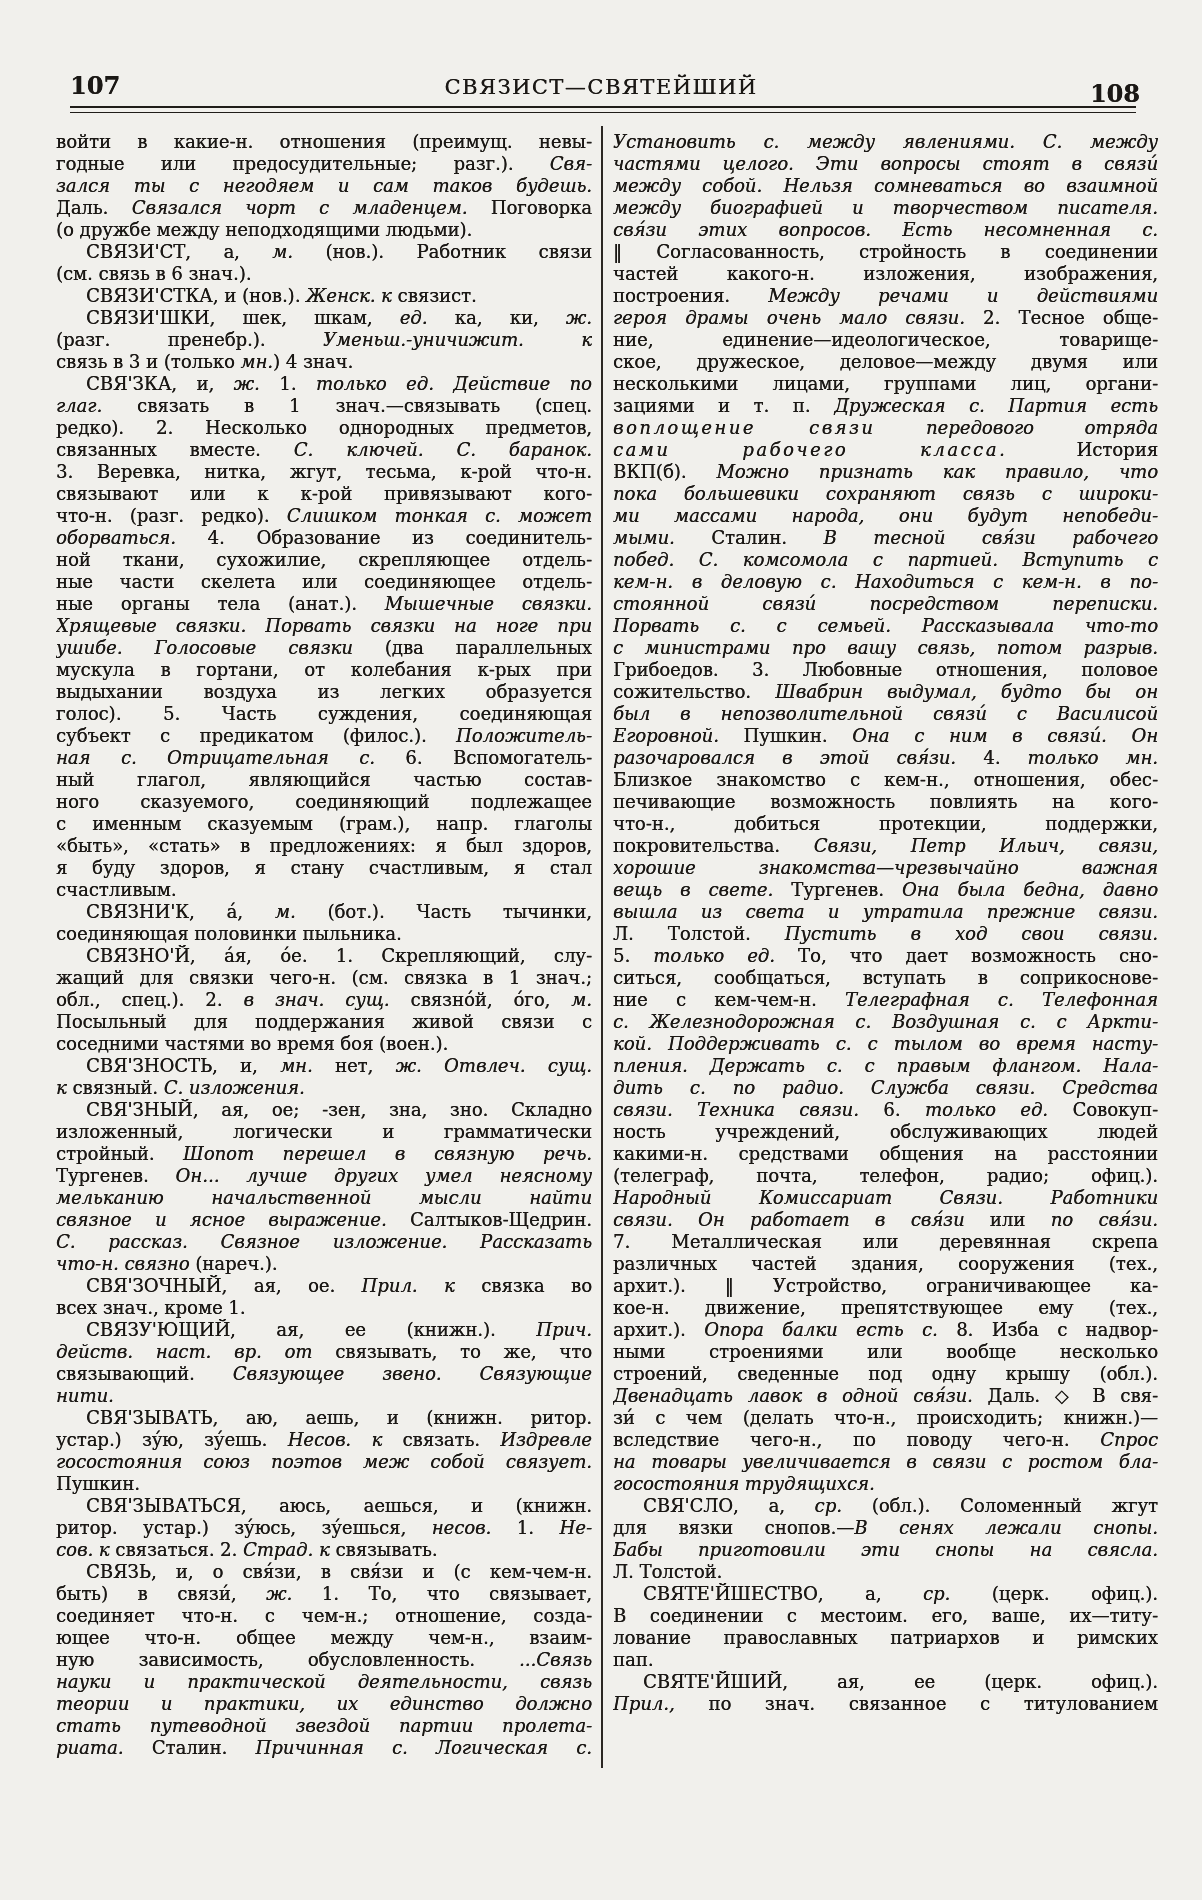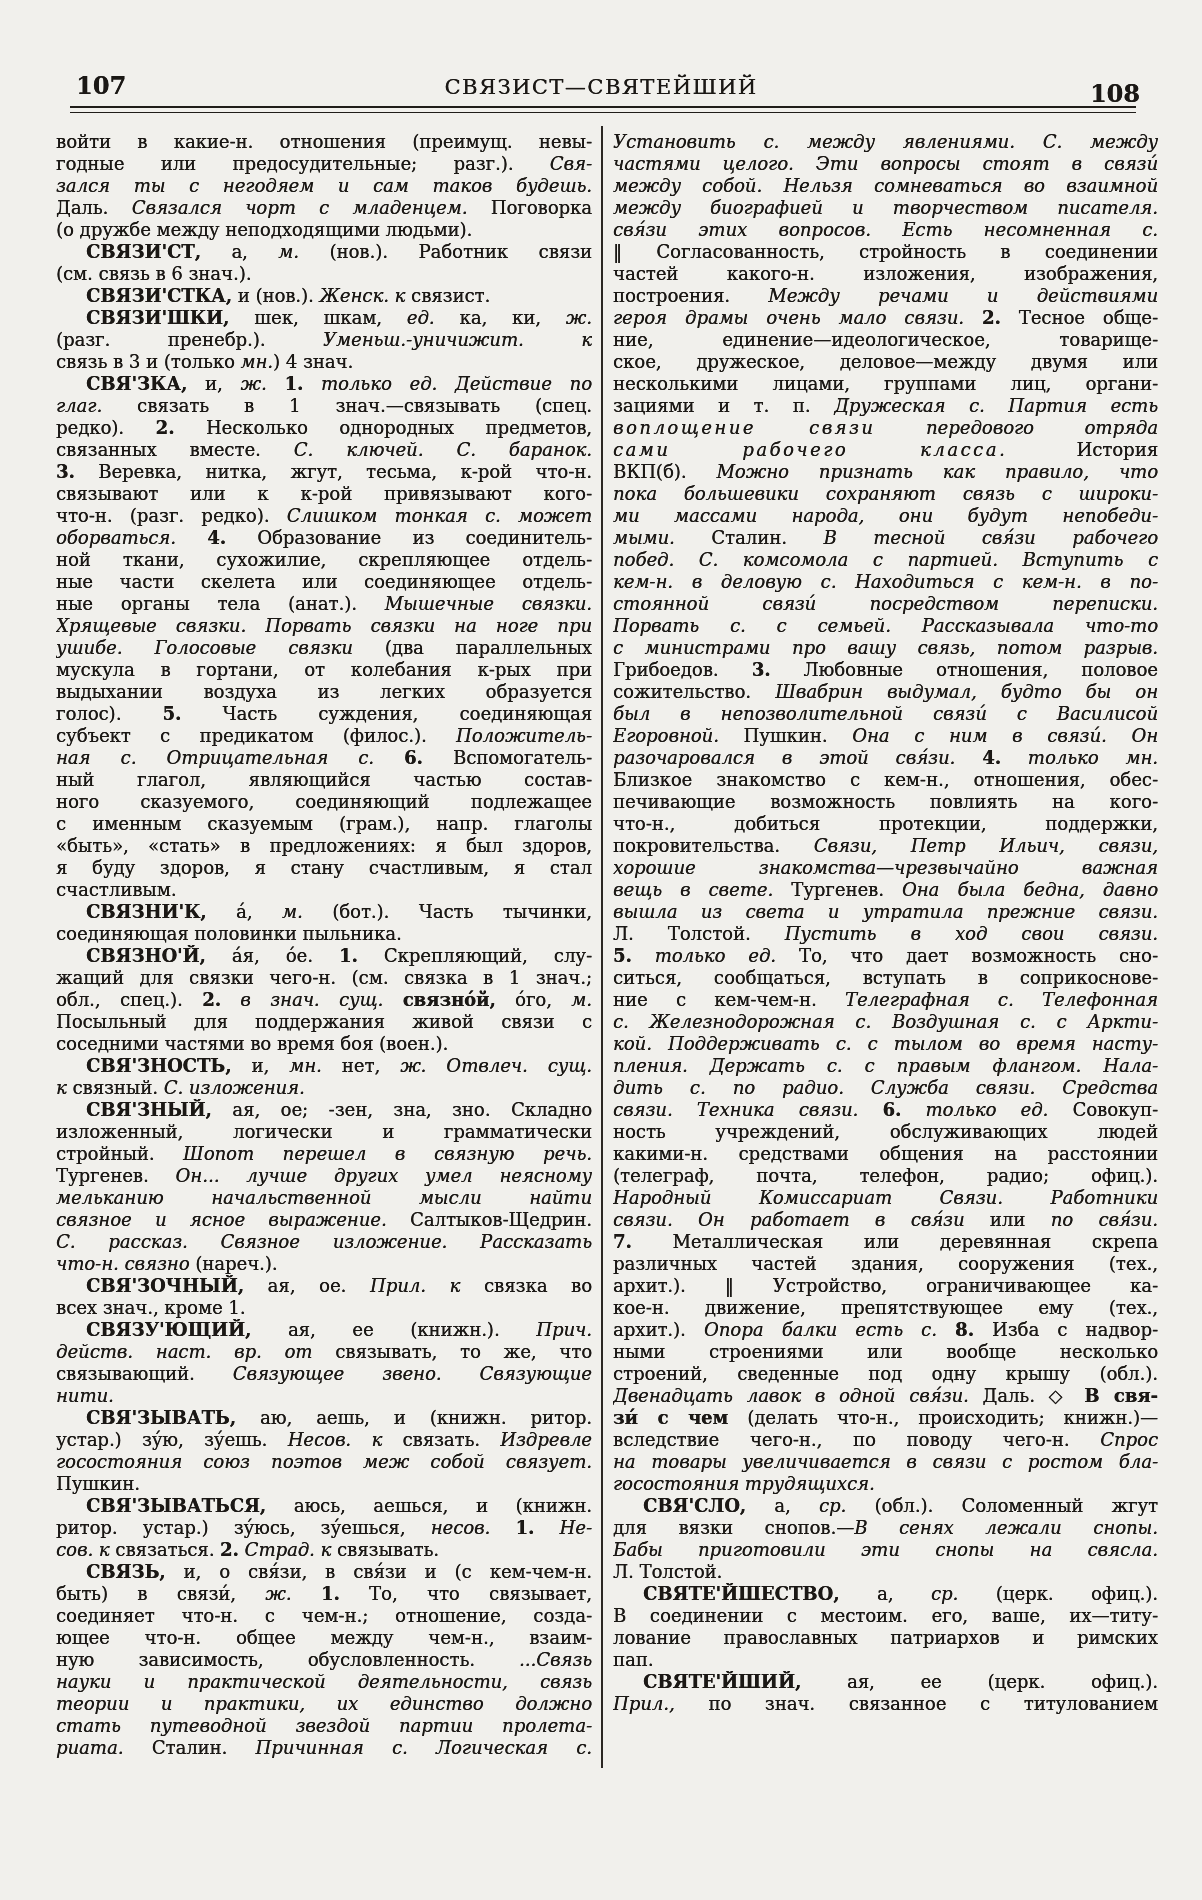--- a/index.html
+++ b/index.html
@@ -10,21 +10,21 @@
     background:#f1f0ec;
     font-family:"DejaVu Serif","Liberation Serif",serif;
     color:#1b1815;
     overflow:hidden;
     text-shadow:0.25px 0 0 currentColor;
   }
   .pgnum {
     position:absolute; top:72px;
     font-weight:bold; font-size:24px; line-height:28px;
   }
-  .pg-left  { left:70px;margin-left:6px; }
+  .pg-left  { left:70px; }
   .pg-right { right:62px;margin-top:8px; }
   .running-head {
     position:absolute; top:74px; left:0; width:100%;
     text-align:center;
     font-weight:normal; font-size:21px; line-height:26px;
     letter-spacing:1.5px;
   }
   .head-rule {
     position:absolute; top:106px; left:70px; width:1066px;
     height:4px;
@@ -43,21 +43,21 @@
   .col-left  { left:56px;  width:536px; }
   .col-right { left:613px; width:545px; }
   .line {
     height:22px; line-height:22px;
     text-align:justify;
     text-align-last:justify;
     overflow:hidden;
   }
   .line.nj  { text-align-last:left; }
   .line.ind { text-indent:30px; }
-  .b  { font-weight:bold; }
+  .b  { font-weight:normal; }
   .i  { font-style:italic; }
   .is { font-style:italic; letter-spacing:2.5px; }
 </style>
 </head>
 <body>
 
 <div class="page">
   <div class="pgnum pg-left">107</div>
   <div class="running-head">СВЯЗИСТ—СВЯТЕЙШИЙ</div>
   <div class="pgnum pg-right">108</div>

